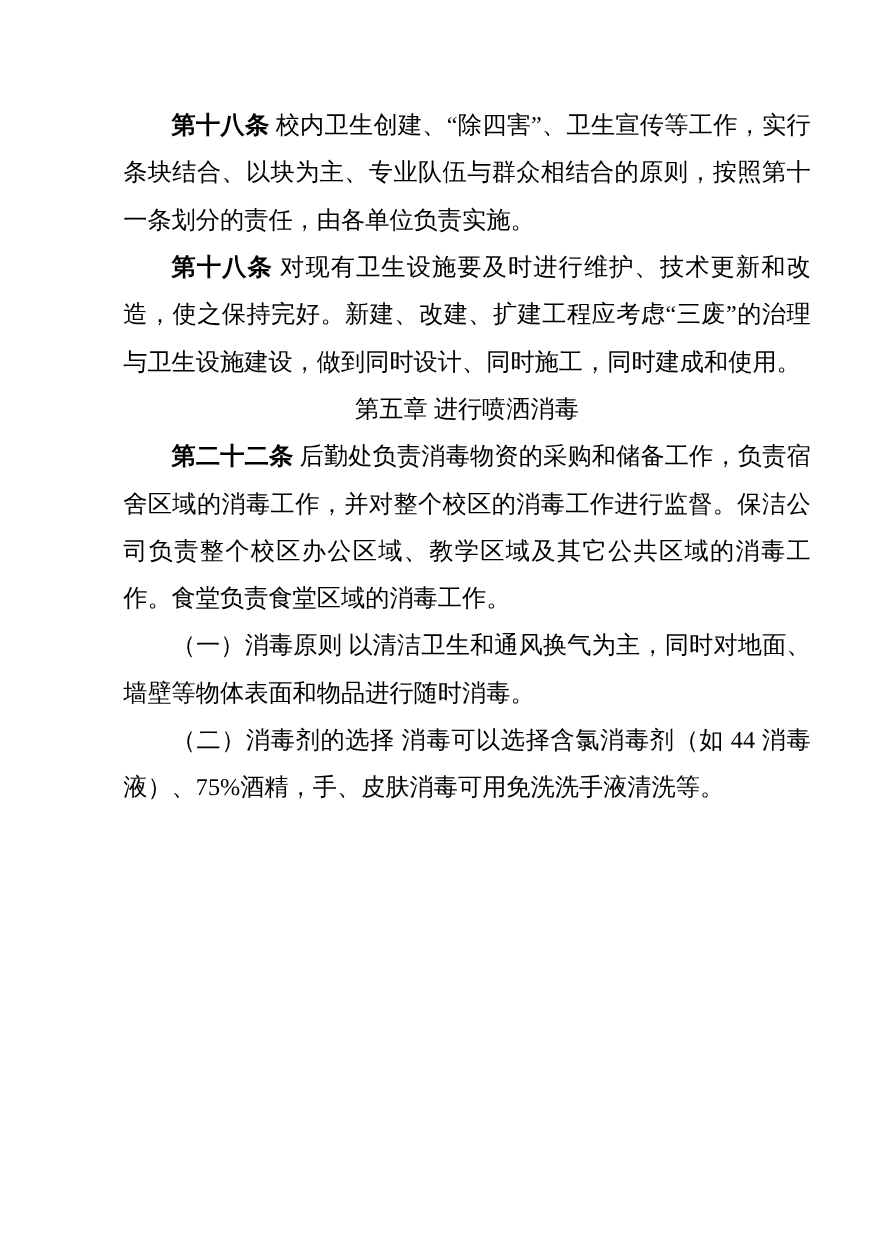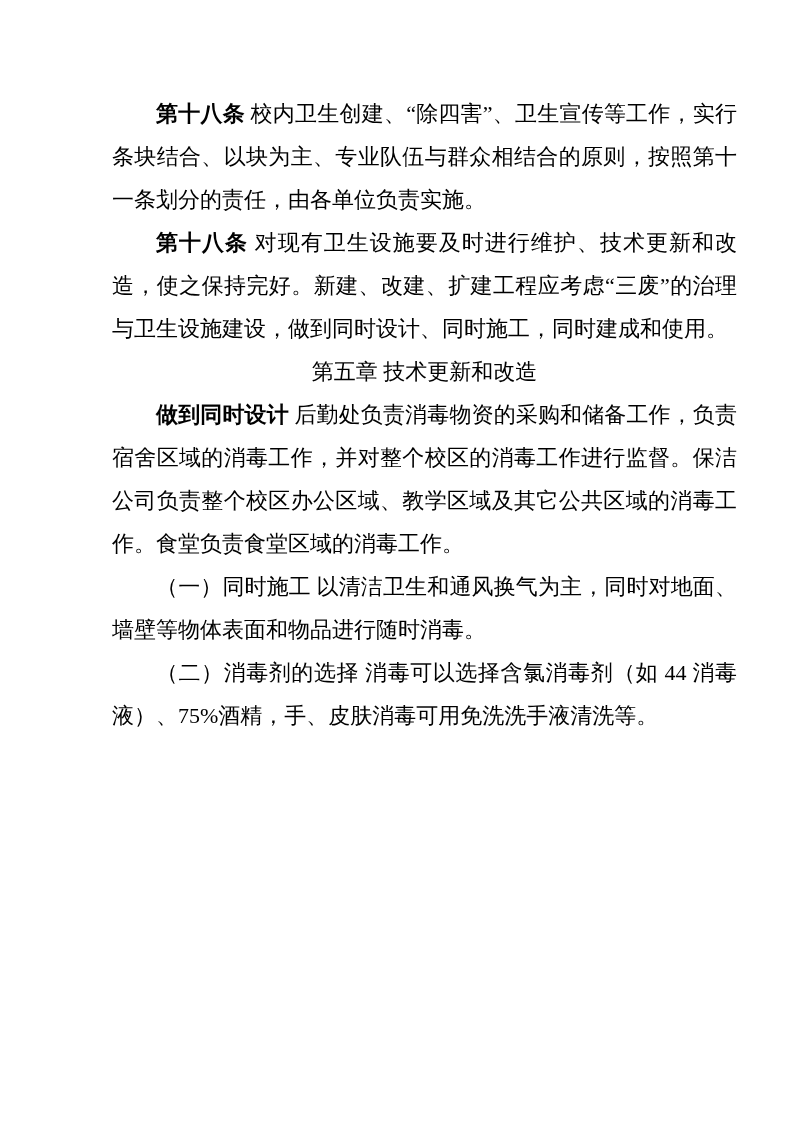--- a/index.html
+++ b/index.html
@@ -48,23 +48,23 @@
 </head>
 <body>
 
 <div class="page">
   <div class="content">
   <p class="para body"><b class="lead">第十八条</b><span class="body-text"> 校内卫生创建、“除四害”、卫生宣传等工作，实行条块结合、以块为主、专业队伍与群众相结合的原则，按照第十一条划分的责任，由各单位负责实施。</span></p>
 
 
   <p class="para body"><b class="lead">第十八条</b><span class="body-text"> 对现有卫生设施要及时进行维护、技术更新和改造，使之保持完好。新建、改建、扩建工程应考虑“三废”的治理与卫生设施建设，做到同时设计、同时施工，同时建成和使用。</span></p>
 
-  <p class="para heading"><span class="body-text">第五章 技术更新和改造</span></p>
+  <p class="para heading"><span class="body-text">第五章 进行喷洒消毒</span></p>
 
-  <p class="para body"><b class="lead">做到同时设计</b><span class="body-text"> 后勤处负责消毒物资的采购和储备工作，负责宿舍区域的消毒工作，并对整个校区的消毒工作进行监督。保洁公司负责整个校区办公区域、教学区域及其它公共区域的消毒工作。食堂负责食堂区域的消毒工作。</span></p>
+  <p class="para body"><b class="lead">第二十二条</b><span class="body-text"> 后勤处负责消毒物资的采购和储备工作，负责宿舍区域的消毒工作，并对整个校区的消毒工作进行监督。保洁公司负责整个校区办公区域、教学区域及其它公共区域的消毒工作。食堂负责食堂区域的消毒工作。</span></p>
 
 
-  <p class="para body"><span class="body-text">（一）同时施工 以清洁卫生和通风换气为主，同时对地面、墙壁等物体表面和物品进行随时消毒。</span></p>
+  <p class="para body"><span class="body-text">（一）消毒原则 以清洁卫生和通风换气为主，同时对地面、墙壁等物体表面和物品进行随时消毒。</span></p>
 
   <p class="para body"><span class="body-text">（二）消毒剂的选择 消毒可以选择含氯消毒剂（如 44 消毒液）、75%酒精，手、皮肤消毒可用免洗洗手液清洗等。</span></p>
 
 </div>
 </div>
 
 </body></html>

